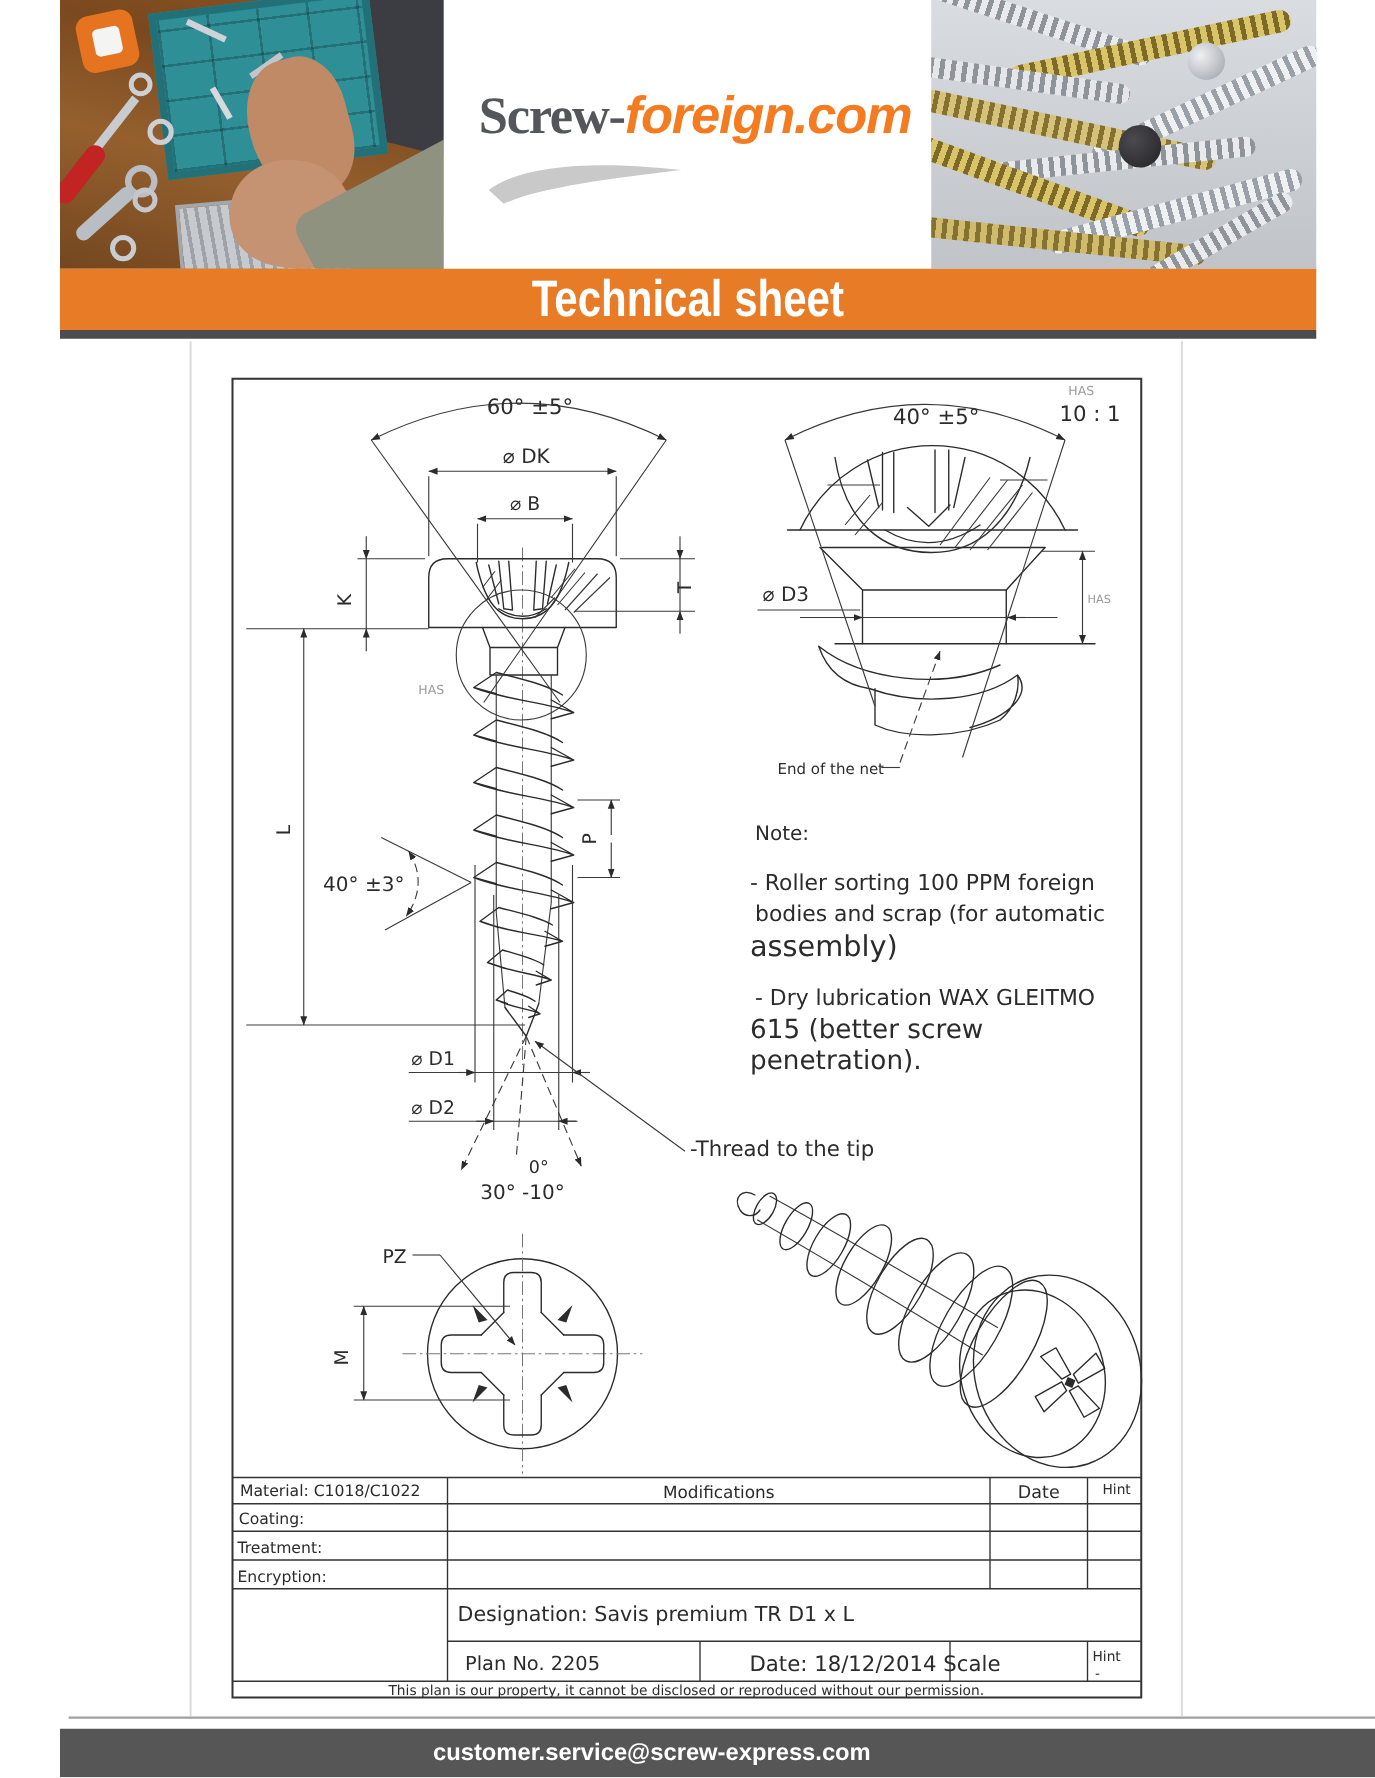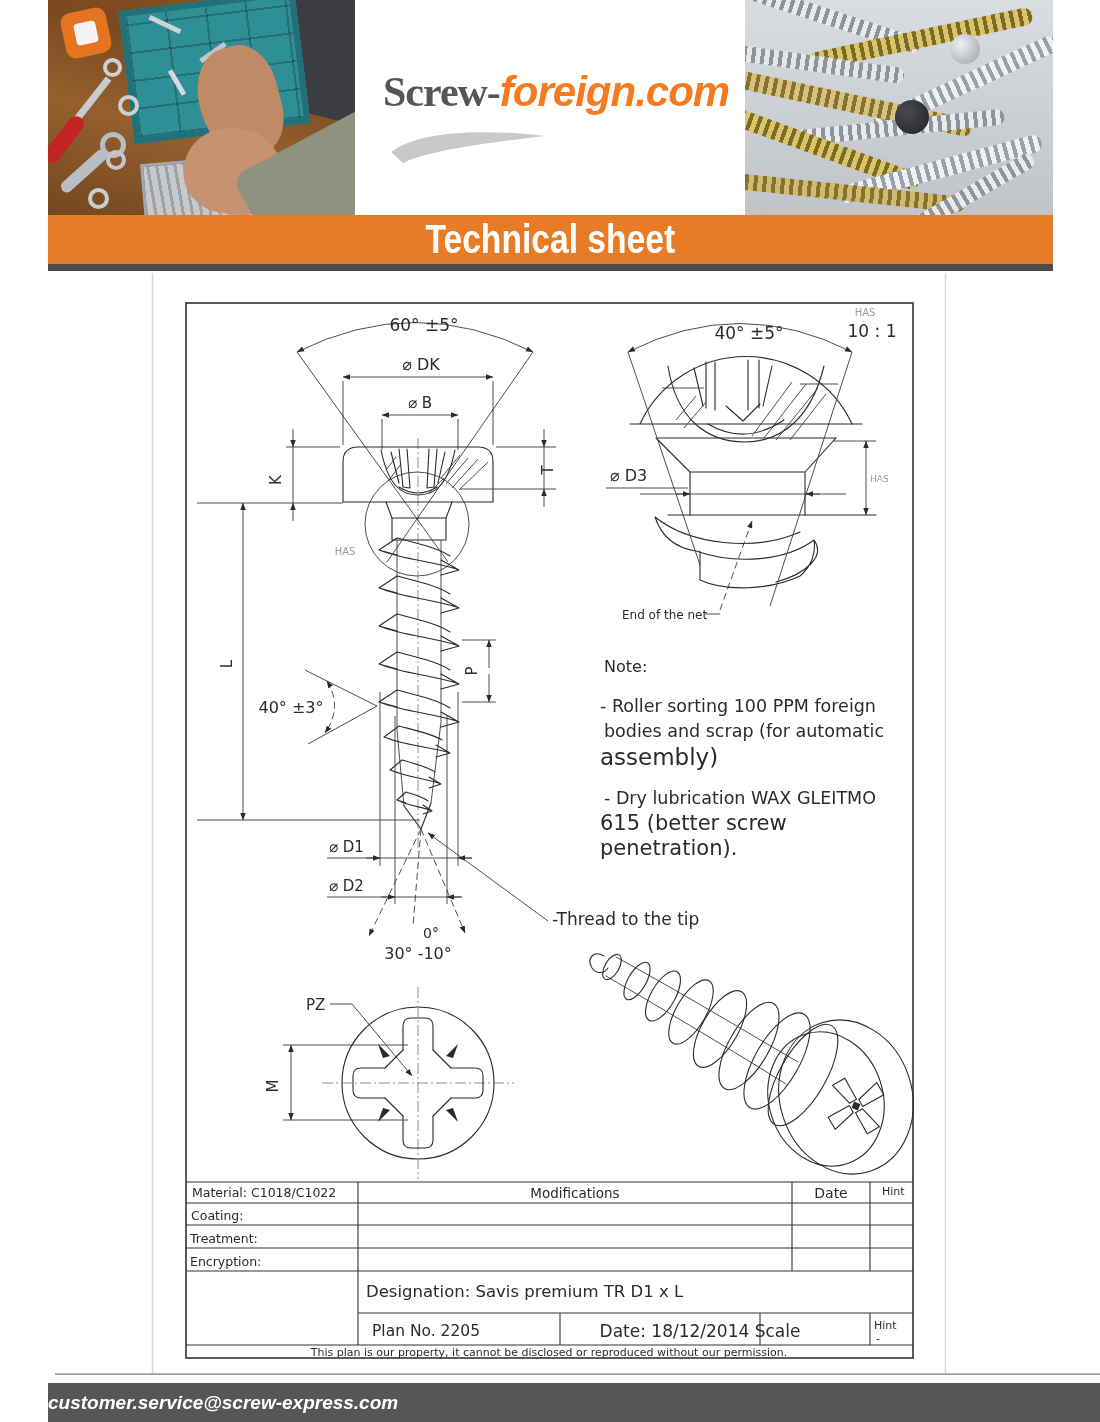--- a/index.html
+++ b/index.html
@@ -29,21 +29,21 @@
   .sheet .ln{stroke:#2b2b2b;stroke-width:1.1;fill:none;stroke-linecap:round;stroke-linejoin:round;}
   .sheet .thin{stroke:#3a3a3a;stroke-width:.9;fill:none;}
   .sheet .dim{stroke:#3a3a3a;stroke-width:.9;fill:none;}
   .sheet .dash{stroke-dasharray:7 4;}
   .sheet .dashdot{stroke-dasharray:11 3 2 3;stroke:#777;stroke-width:.8;}
   .sheet .pageedge{stroke:#d9d9d9;stroke-width:1.5;}
   .sheet .frame{stroke:#333;stroke-width:1.6;fill:none;}
   .sheet .tbl{stroke:#333;stroke-width:1.1;}
   
   .footer-bar{position:absolute;left:48px;top:1383px;width:1052px;height:39px;background:#565656;
-              display:flex;align-items:center;justify-content:flex-start;font-style:italic;}
+              display:flex;align-items:center;justify-content:center;}
   .footer-bar span{margin-right:105px;color:#ffffff;font-weight:bold;font-size:19px;}
 </style>
 </head>
 <body>
 
 <div class="canvas">
 
   <div class="header">
 
     <div class="photo photo-left">

